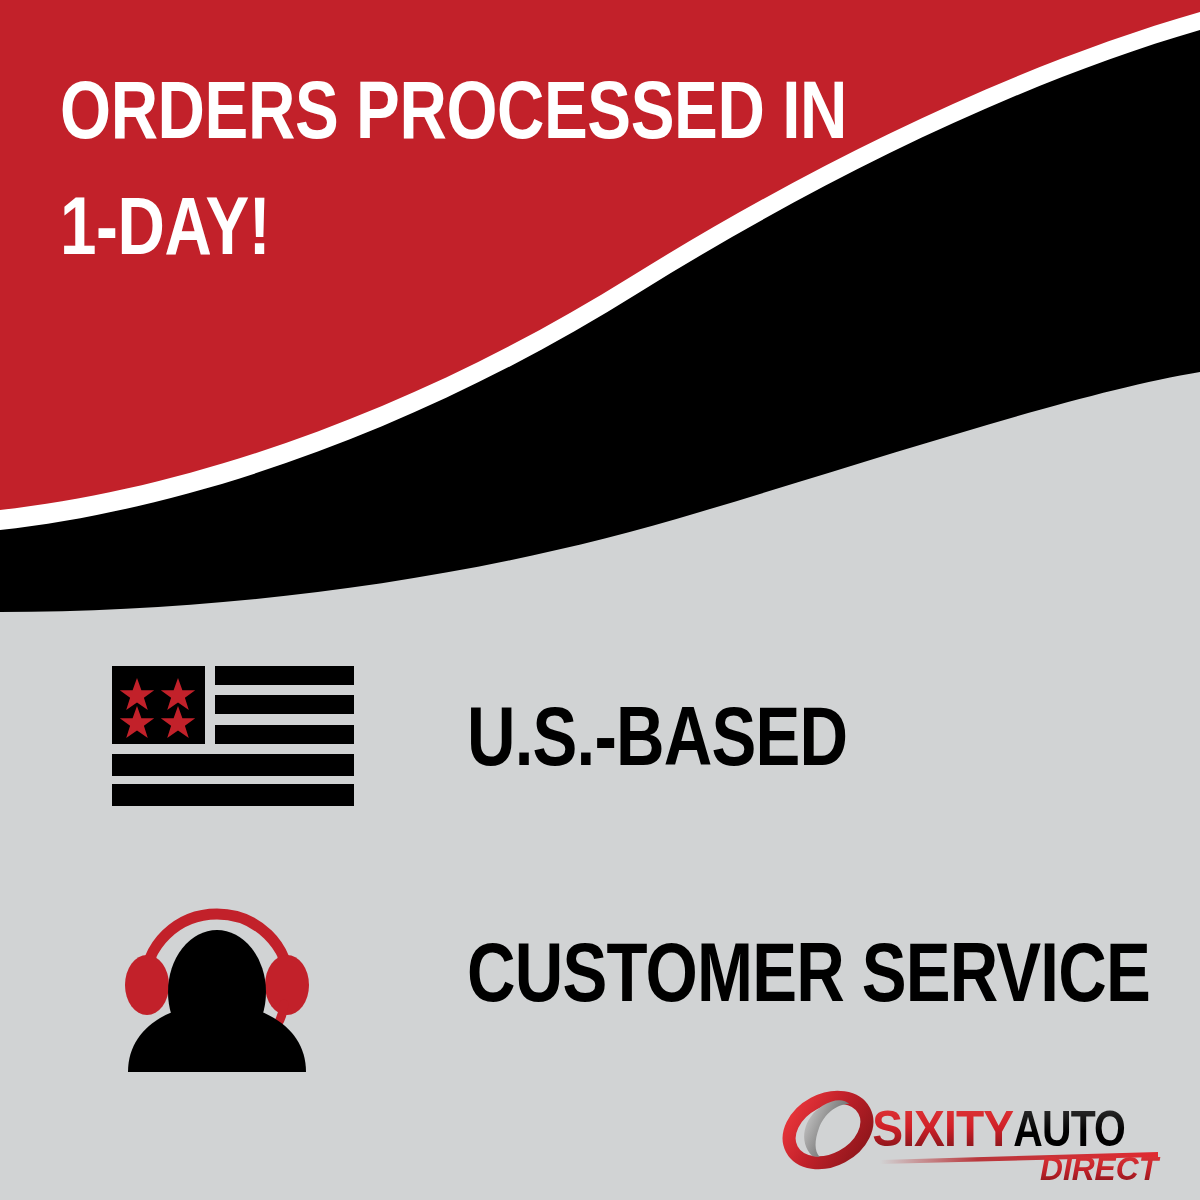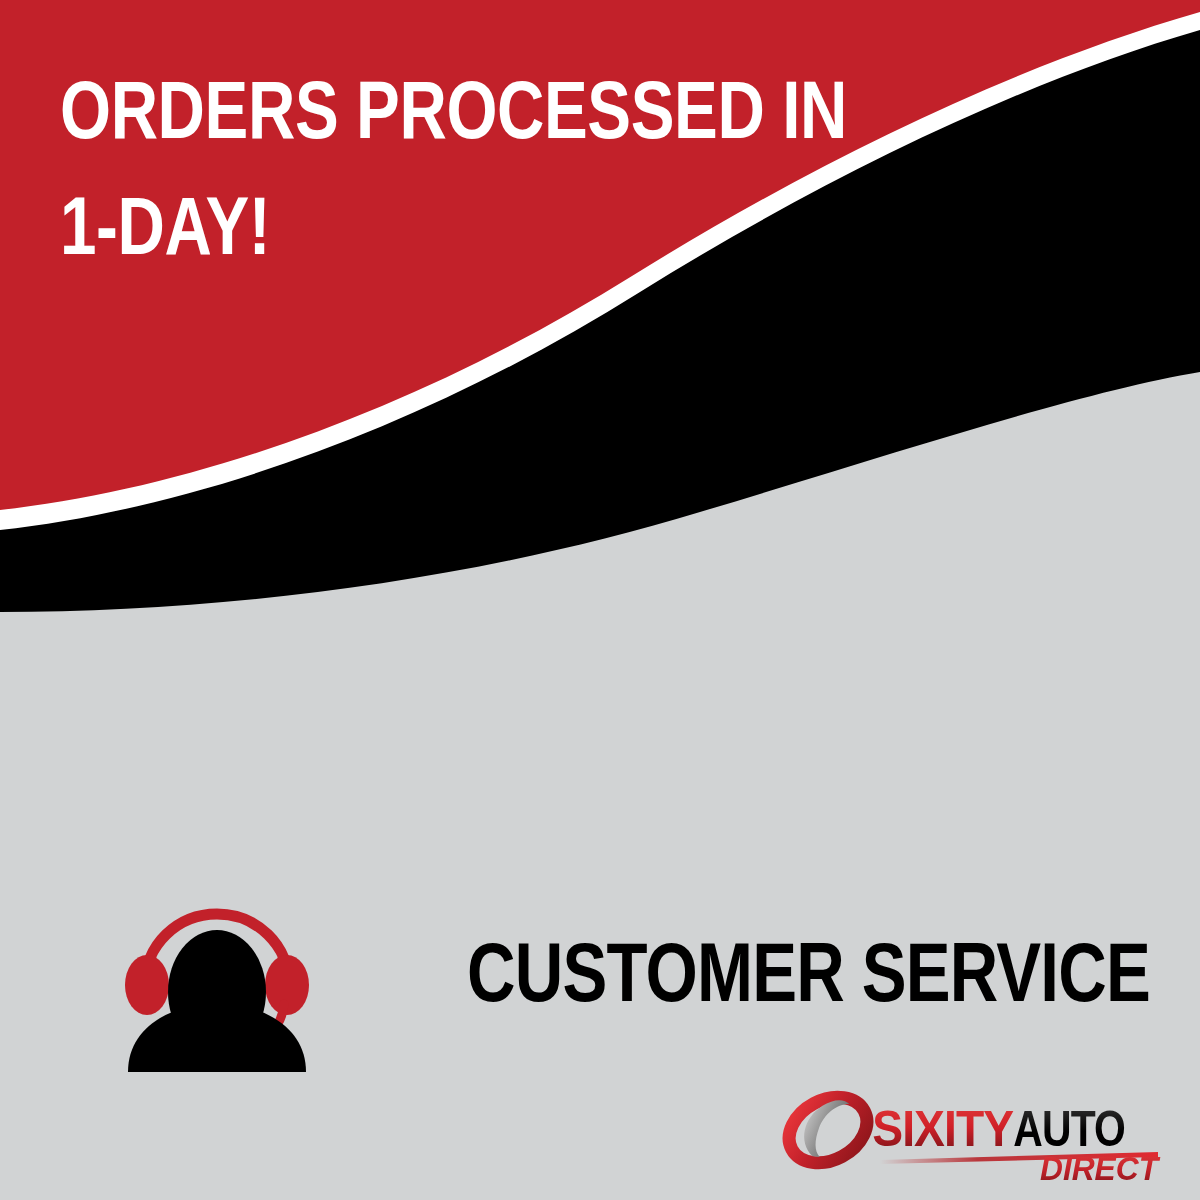--- a/index.html
+++ b/index.html
@@ -143,20 +143,45 @@
     <path d="M0,0 L1200,0 L1200,12
              C1012,66 812,164 632,276
              C424,406 198,488 0,510 Z" fill="#c2212a"></path>
   </svg>
 
   <div id="headline">
     <span class="headline-line">ORDERS PROCESSED IN</span>
     <span class="headline-line">1-DAY!</span>
   </div>
 
+  <div class="feature-row" id="feature-row-us-based">
+
+    <div class="feature-icon-wrap">
+      <div class="flag-icon">
+        <div class="flag-canton"></div>
+
+        <svg style="position:absolute;left:0;top:0;width:93px;height:78px;" viewBox="0 0 93 78">
+          <g fill="#c2212a">
+            <polygon points="25,12 29.4,24.2 42.2,24.2 31.9,31.8 35.8,44 25,36.4 14.2,44 18.1,31.8 7.8,24.2 20.6,24.2"></polygon>
+            <polygon points="66,12 70.4,24.2 83.2,24.2 72.9,31.8 76.8,44 66,36.4 55.2,44 59.1,31.8 48.8,24.2 61.6,24.2"></polygon>
+            <polygon points="25,40 29.4,52.2 42.2,52.2 31.9,59.8 35.8,72 25,64.4 14.2,72 18.1,59.8 7.8,52.2 20.6,52.2"></polygon>
+            <polygon points="66,40 70.4,52.2 83.2,52.2 72.9,59.8 76.8,72 66,64.4 55.2,72 59.1,59.8 48.8,52.2 61.6,52.2"></polygon>
+          </g>
+        </svg>
+
+        <div class="flag-stripe stripe-short" style="top:0px;"></div>
+        <div class="flag-stripe stripe-short" style="top:29px;"></div>
+        <div class="flag-stripe stripe-short" style="top:59px;"></div>
+        <div class="flag-stripe stripe-full" style="top:88px;"></div>
+        <div class="flag-stripe stripe-full" style="top:118px;"></div>
+      </div>
+    </div>
+
+    <div class="feature-label">U.S.-BASED</div>
+  </div>
 
   <div class="feature-row" id="feature-row-customer-service">
 
     <div class="feature-icon-wrap">
       <svg class="headset-icon" viewBox="0 0 210 200" aria-hidden="true">
 
         <path d="M33,112 A72,70 0 0 1 177,112" fill="none" stroke="#c2212a" stroke-width="11" stroke-linecap="round"></path>
 
         <ellipse cx="35" cy="113" rx="22" ry="30" fill="#c2212a"></ellipse>
         <ellipse cx="175" cy="113" rx="22" ry="30" fill="#c2212a"></ellipse>

